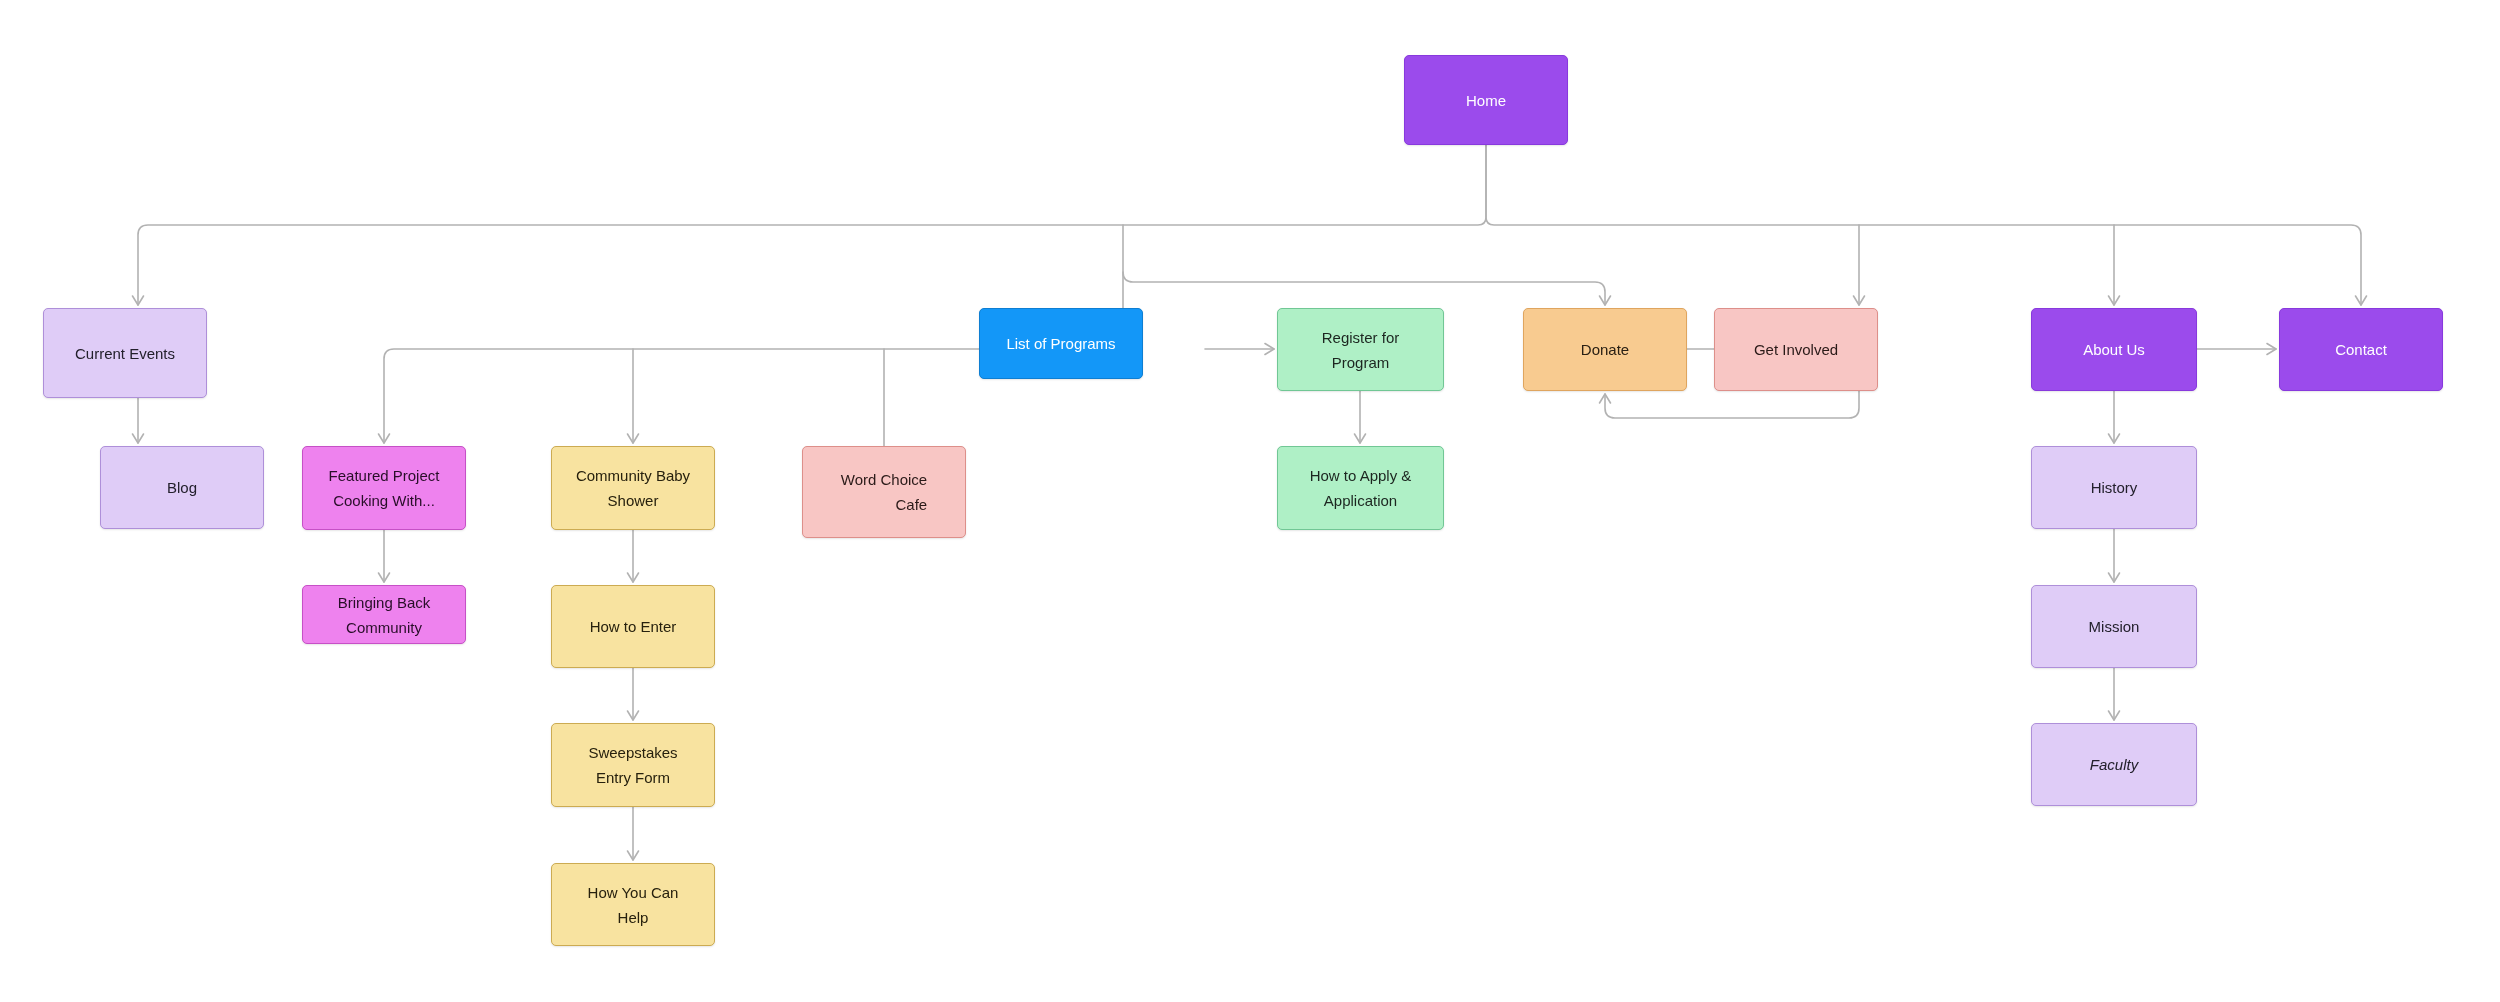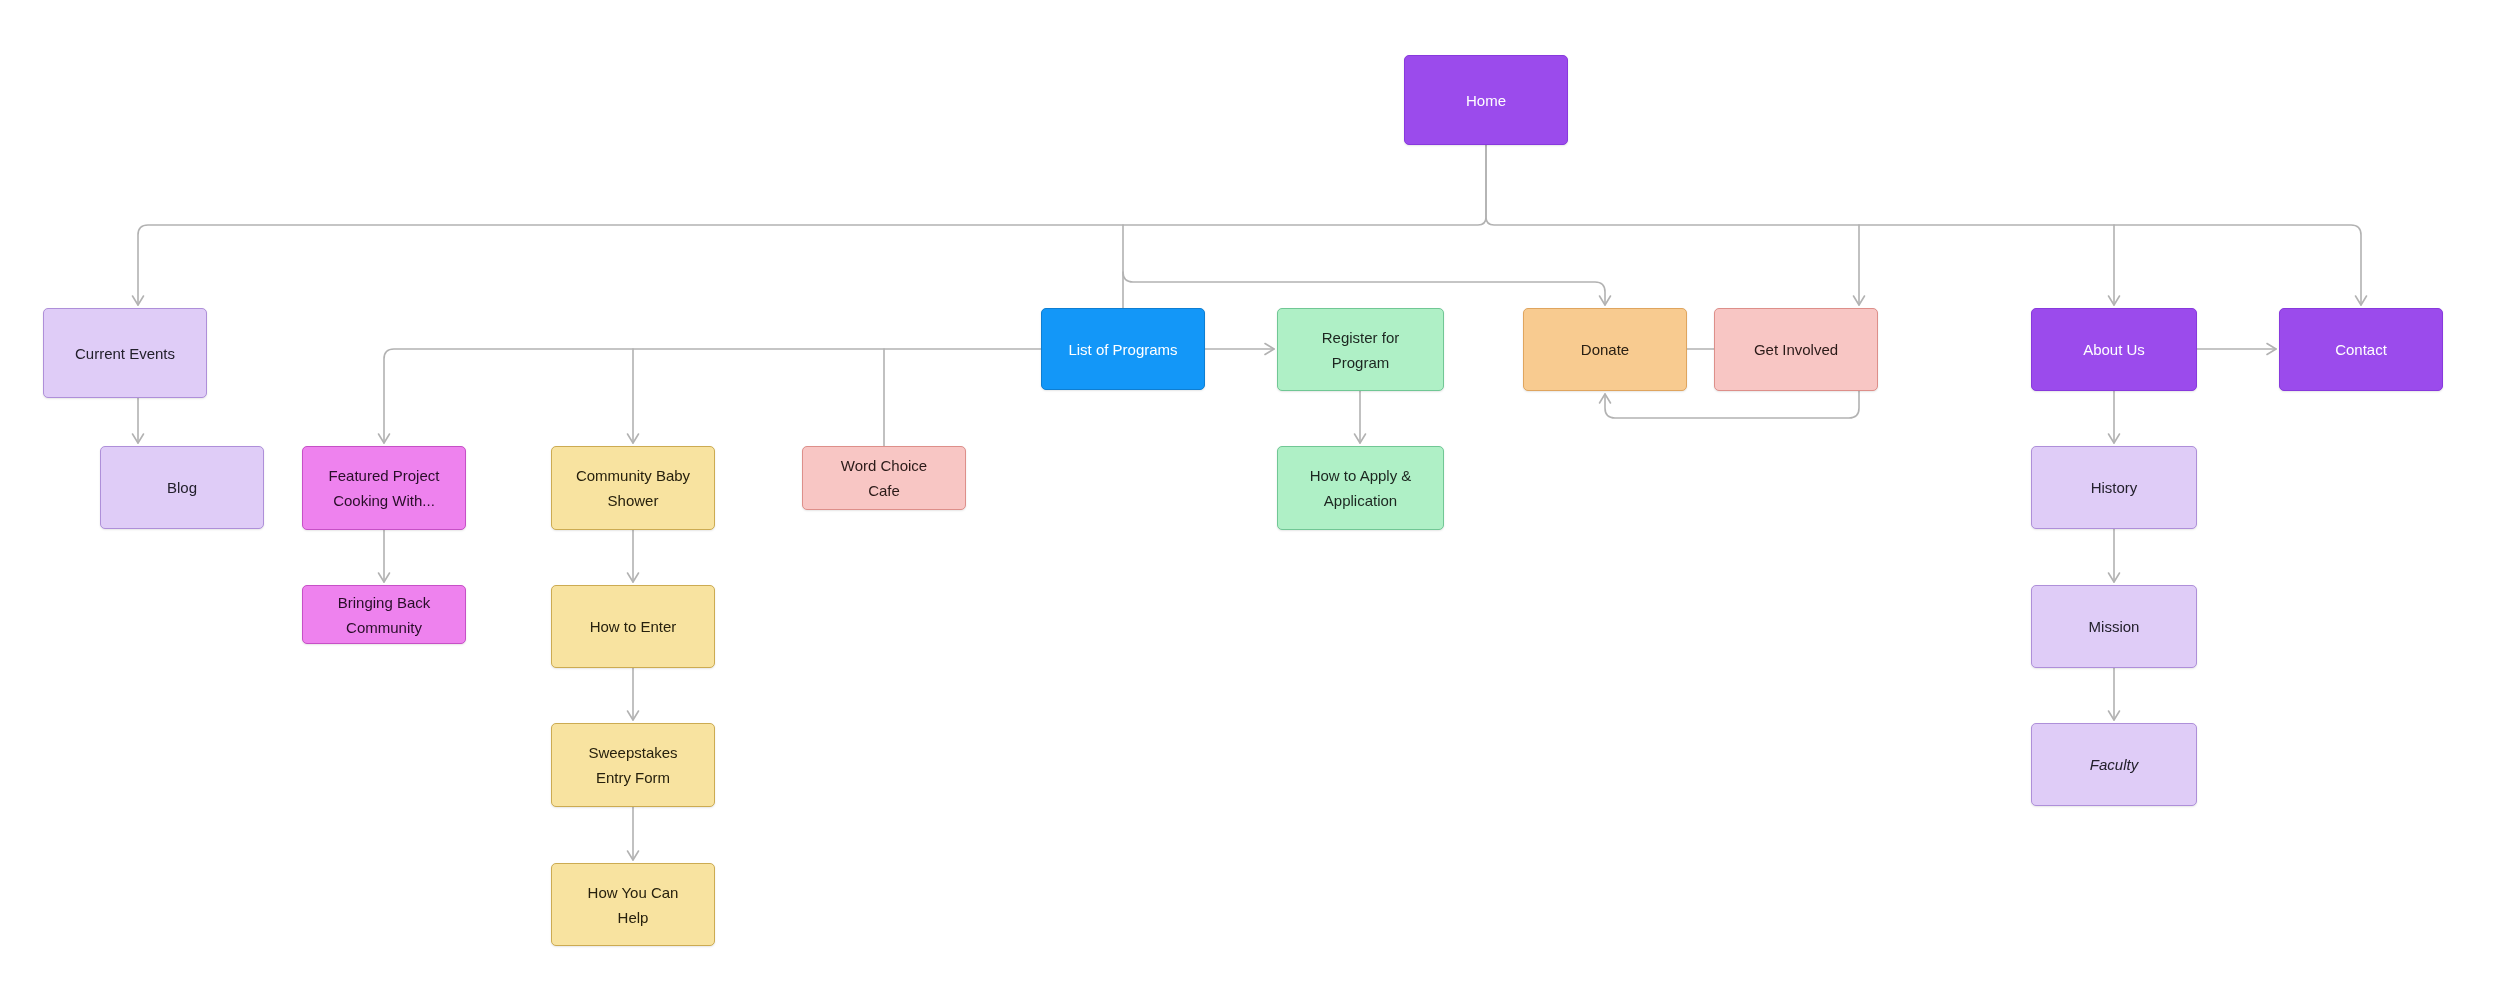--- a/index.html
+++ b/index.html
@@ -35,30 +35,30 @@
   .c-blue    {background:var(--blue-fill);    border-color:var(--blue-border);    color:var(--blue-text);}
   .c-lavender{background:var(--lavender-fill);border-color:var(--lavender-border);color:var(--lavender-text);}
   .c-mint    {background:var(--mint-fill);    border-color:var(--mint-border);    color:var(--mint-text);}
   .c-orange  {background:var(--orange-fill);  border-color:var(--orange-border);  color:var(--orange-text);}
   .c-rose    {background:var(--rose-fill);    border-color:var(--rose-border);    color:var(--rose-text);}
   .c-orchid  {background:var(--orchid-fill);  border-color:var(--orchid-border);  color:var(--orchid-text);text-align:center;}
   .c-gold    {background:var(--gold-fill);    border-color:var(--gold-border);    color:var(--gold-text);}
 
   #n-home{left:1404px;top:55px;width:164px;height:90px;}
   #n-current-events{left:43px;top:308px;width:164px;height:90px;}
-  #n-list-of-programs{left:1041px;top:308px;width:164px;height:82px;}
+  #n-list-of-programs{left:979px;top:308px;width:164px;height:71px;}
   #n-register-for-program{left:1277px;top:308px;width:167px;height:83px;}
   #n-donate{left:1523px;top:308px;width:164px;height:83px;}
   #n-get-involved{left:1714px;top:308px;width:164px;height:83px;}
   #n-about-us{left:2031px;top:308px;width:166px;height:83px;}
   #n-contact{left:2279px;top:308px;width:164px;height:83px;}
   #n-blog{left:56px;top:446px;width:164px;height:83px;margin-left:44px;}
   #n-featured-project{left:302px;top:446px;width:164px;height:84px;}
   #n-community-baby-shower{left:551px;top:446px;width:164px;height:84px;}
-  #n-word-choice-cafe{left:802px;top:446px;width:164px;height:64px;}
+  #n-word-choice-cafe{left:802px;top:446px;width:164px;height:92px;text-align:right;}
   #n-how-to-apply{left:1277px;top:446px;width:167px;height:84px;}
   #n-history{left:2031px;top:446px;width:166px;height:83px;justify-content:center;}
   #n-bringing-back-community{left:302px;top:585px;width:164px;height:59px;}
   #n-how-to-enter{left:551px;top:585px;width:164px;height:83px;}
   #n-mission{left:2031px;top:585px;width:166px;height:83px;}
   #n-sweepstakes-entry-form{left:551px;top:723px;width:164px;height:84px;}
   #n-faculty{left:2031px;top:723px;width:166px;height:83px;font-style:italic;}
   #n-how-you-can-help{left:551px;top:863px;width:164px;height:83px;}
 </style>
 </head>

